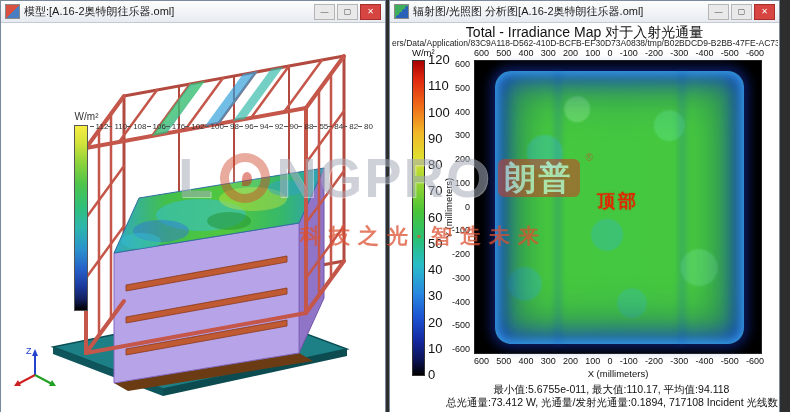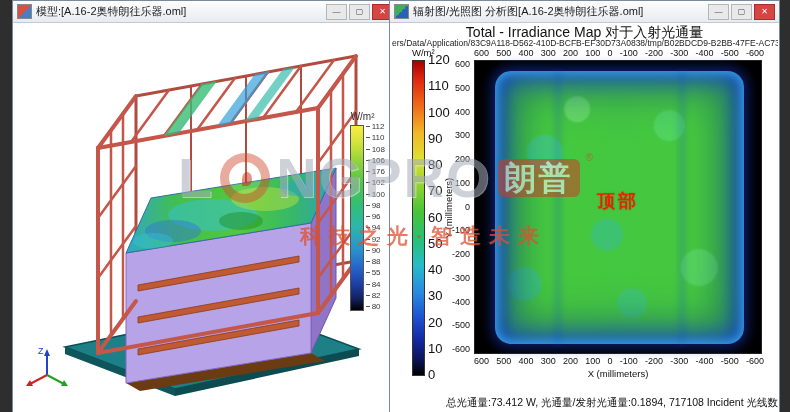--- a/index.html
+++ b/index.html
@@ -20,30 +20,30 @@
   .win-btn{
     width:19px;height:14px;font-size:8px;line-height:14px;text-align:center;
     color:#444;background:#e9e9e9;border:1px solid #b5b5b5;margin-left:2px;cursor:default;
   }
   .win-btn.close{background:#d64541;border-color:#a82e2c;color:#fff;}
   .app-icon{width:13px;height:13px;flex:0 0 auto;border:1px solid #888;
     background:linear-gradient(135deg,#d95040 0 50%,#4a7ec2 50% 100%);}
   .app-icon.chart{background:linear-gradient(135deg,#3fae5c 0 50%,#2a62b8 50% 100%);}
 
   
-  #left-win{left:0;top:0;width:386px;height:412px;margin-left:12px;}
+  #left-win{left:0;top:0;width:386px;height:412px;}
   .left-content{position:relative;width:100%;height:389px;background:#fff;overflow:hidden;}
   .legend{position:absolute;right:12px;top:88px;display:flex;flex-direction:column;align-items:flex-start;}
   .legend-unit{font-size:10px;color:#333;margin:0 0 3px 1px;}
   .legend-row{display:flex;}
   .legend-bar{
     width:12px;height:184px;border:1px solid #555;
     background:linear-gradient(to bottom,#f8ec42 0%,#cfe23a 10%,#8cd23a 20%,#4cc44c 32%,#2fbf7a 44%,#2cb6ac 55%,#2a92cc 67%,#2560c8 78%,#1c3a9e 87%,#12205e 94%,#000 100%);
   }
-  .legend-ticks{height:188px;margin:-2px 0 0 2px;display:flex;flex-direction:column;justify-content:space-between;}
+  .legend-ticks{height:188px;margin:-2px 0 0 2px;display:flex;flex-direction:row;justify-content:space-between;}
   .legend-ticks span{font-size:8px;color:#333;line-height:8px;}
   .legend-ticks span::before{content:"";display:inline-block;width:4px;height:1px;background:#555;margin:0 2px 2px 0;}
 
   
   #right-win{left:389px;top:0;width:391px;height:412px;}
   .right-content{position:relative;width:100%;height:389px;background:#fff;}
   .chart-title{position:absolute;top:1px;left:0;right:0;text-align:center;font-size:14px;color:#111;}
   .path-line{position:absolute;top:15px;left:2px;right:1px;font-size:8.5px;color:#222;white-space:nowrap;overflow:hidden;}
   .cb-unit{position:absolute;left:22px;top:24px;font-size:9.5px;color:#111;}
   .colorbar{
@@ -339,20 +339,21 @@
         <span>0</span>
         <span>-100</span>
         <span>-200</span>
         <span>-300</span>
         <span>-400</span>
         <span>-500</span>
         <span>-600</span>
       </div>
     <div class="xlab">X (millimeters)</div>
 
+    <div class="stats l1">最小值:5.6755e-011, 最大值:110.17, 平均值:94.118</div>
     <div class="stats l2">总光通量:73.412 W, 光通量/发射光通量:0.1894, 717108 Incident 光线数</div>
   </div>
 </div>
 
 <div class="watermark">
   <span class="wm-txt">L</span>
   <span class="wm-ring">
       <i></i>
     </span>
   <span class="wm-txt">NGPRO</span>

